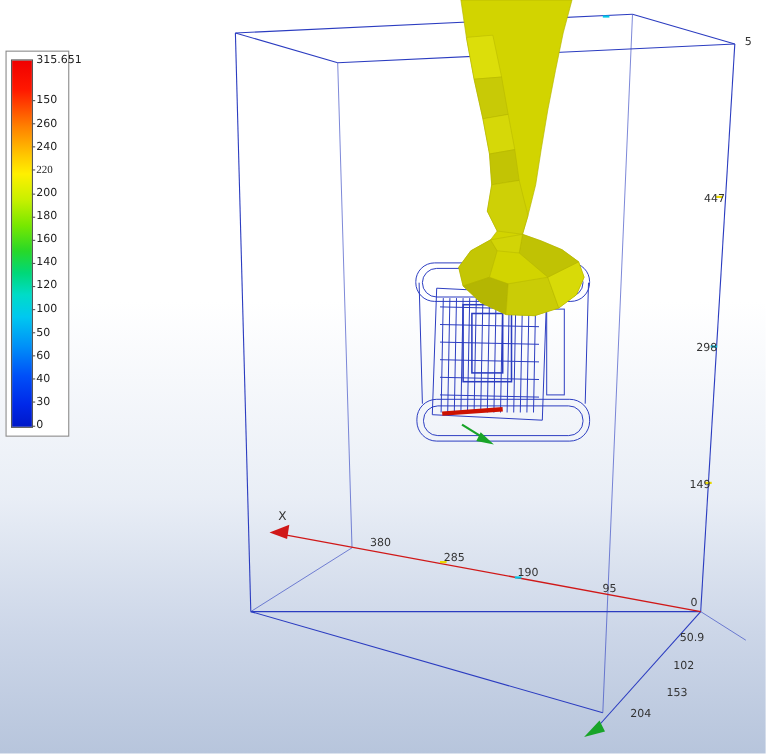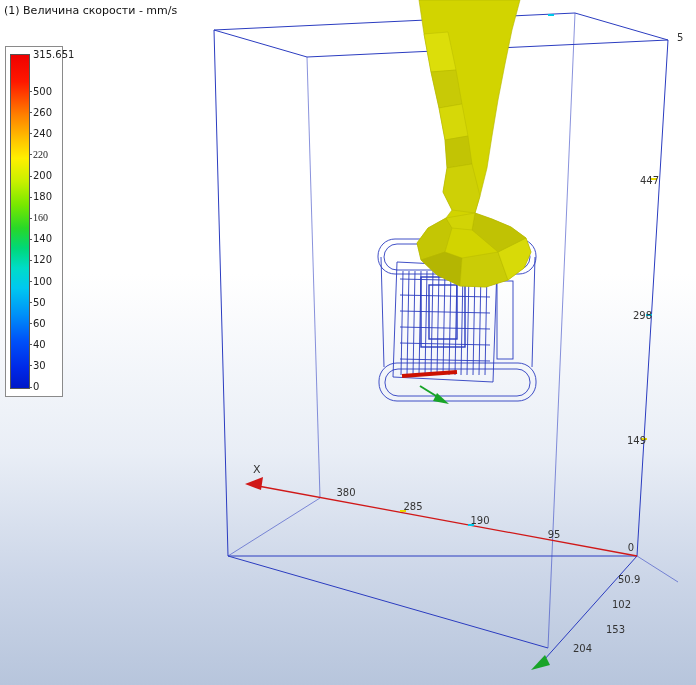--- a/index.html
+++ b/index.html
@@ -151,39 +151,38 @@
       <text text-anchor="end" x="652" y="319">298</text>
       <text text-anchor="end" x="646" y="444">149</text>
 
       <text x="618" y="583">50.9</text>
       <text x="612" y="608">102</text>
       <text x="606" y="633">153</text>
       <text x="573" y="652">204</text>
     </g>
   </svg>
 
-  <div class="title">(1) Величина скорости - mm/s</div>
 
   <div class="legend">
     <div class="lg-bar"></div>
     <div class="lg-max">315.651</div>
     <div class="lg-ticks">
-        <div class="lg-tick-label" style="top: 38.6105px;">500</div>
+        <div class="lg-tick-label" style="top: 38.6105px;">150</div>
         <div class="lg-tick-mark" style="top: 44.1105px;"></div>
         <div class="lg-tick-label" style="top: 59.7097px; text-align: right;">260</div>
         <div class="lg-tick-mark" style="top: 65.2097px;"></div>
         <div class="lg-tick-label" style="top: 80.809px;">240</div>
         <div class="lg-tick-mark" style="top: 86.309px;"></div>
         <div class="lg-tick-label" style="top: 101.908px; font-family: Liberation Serif, serif;">220</div>
         <div class="lg-tick-mark" style="top: 107.408px;"></div>
         <div class="lg-tick-label" style="top: 123.007px;">200</div>
         <div class="lg-tick-mark" style="top: 128.507px;"></div>
         <div class="lg-tick-label" style="top: 144.107px;">180</div>
         <div class="lg-tick-mark" style="top: 149.607px;"></div>
-        <div class="lg-tick-label" style="top: 165.206px; font-family: Liberation Serif, serif;">160</div>
+        <div class="lg-tick-label" style="top: 165.206px;">160</div>
         <div class="lg-tick-mark" style="top: 170.706px;"></div>
         <div class="lg-tick-label" style="top: 186.305px;">140</div>
         <div class="lg-tick-mark" style="top: 191.805px;"></div>
         <div class="lg-tick-label" style="top: 207.404px;">120</div>
         <div class="lg-tick-mark" style="top: 212.904px;"></div>
         <div class="lg-tick-label" style="top: 228.504px; text-align: right;">100</div>
         <div class="lg-tick-mark" style="top: 234.004px;"></div>
         <div class="lg-tick-label" style="top: 249.603px;">50</div>
         <div class="lg-tick-mark" style="top: 255.103px;"></div>
         <div class="lg-tick-label" style="top: 270.702px;">60</div>

